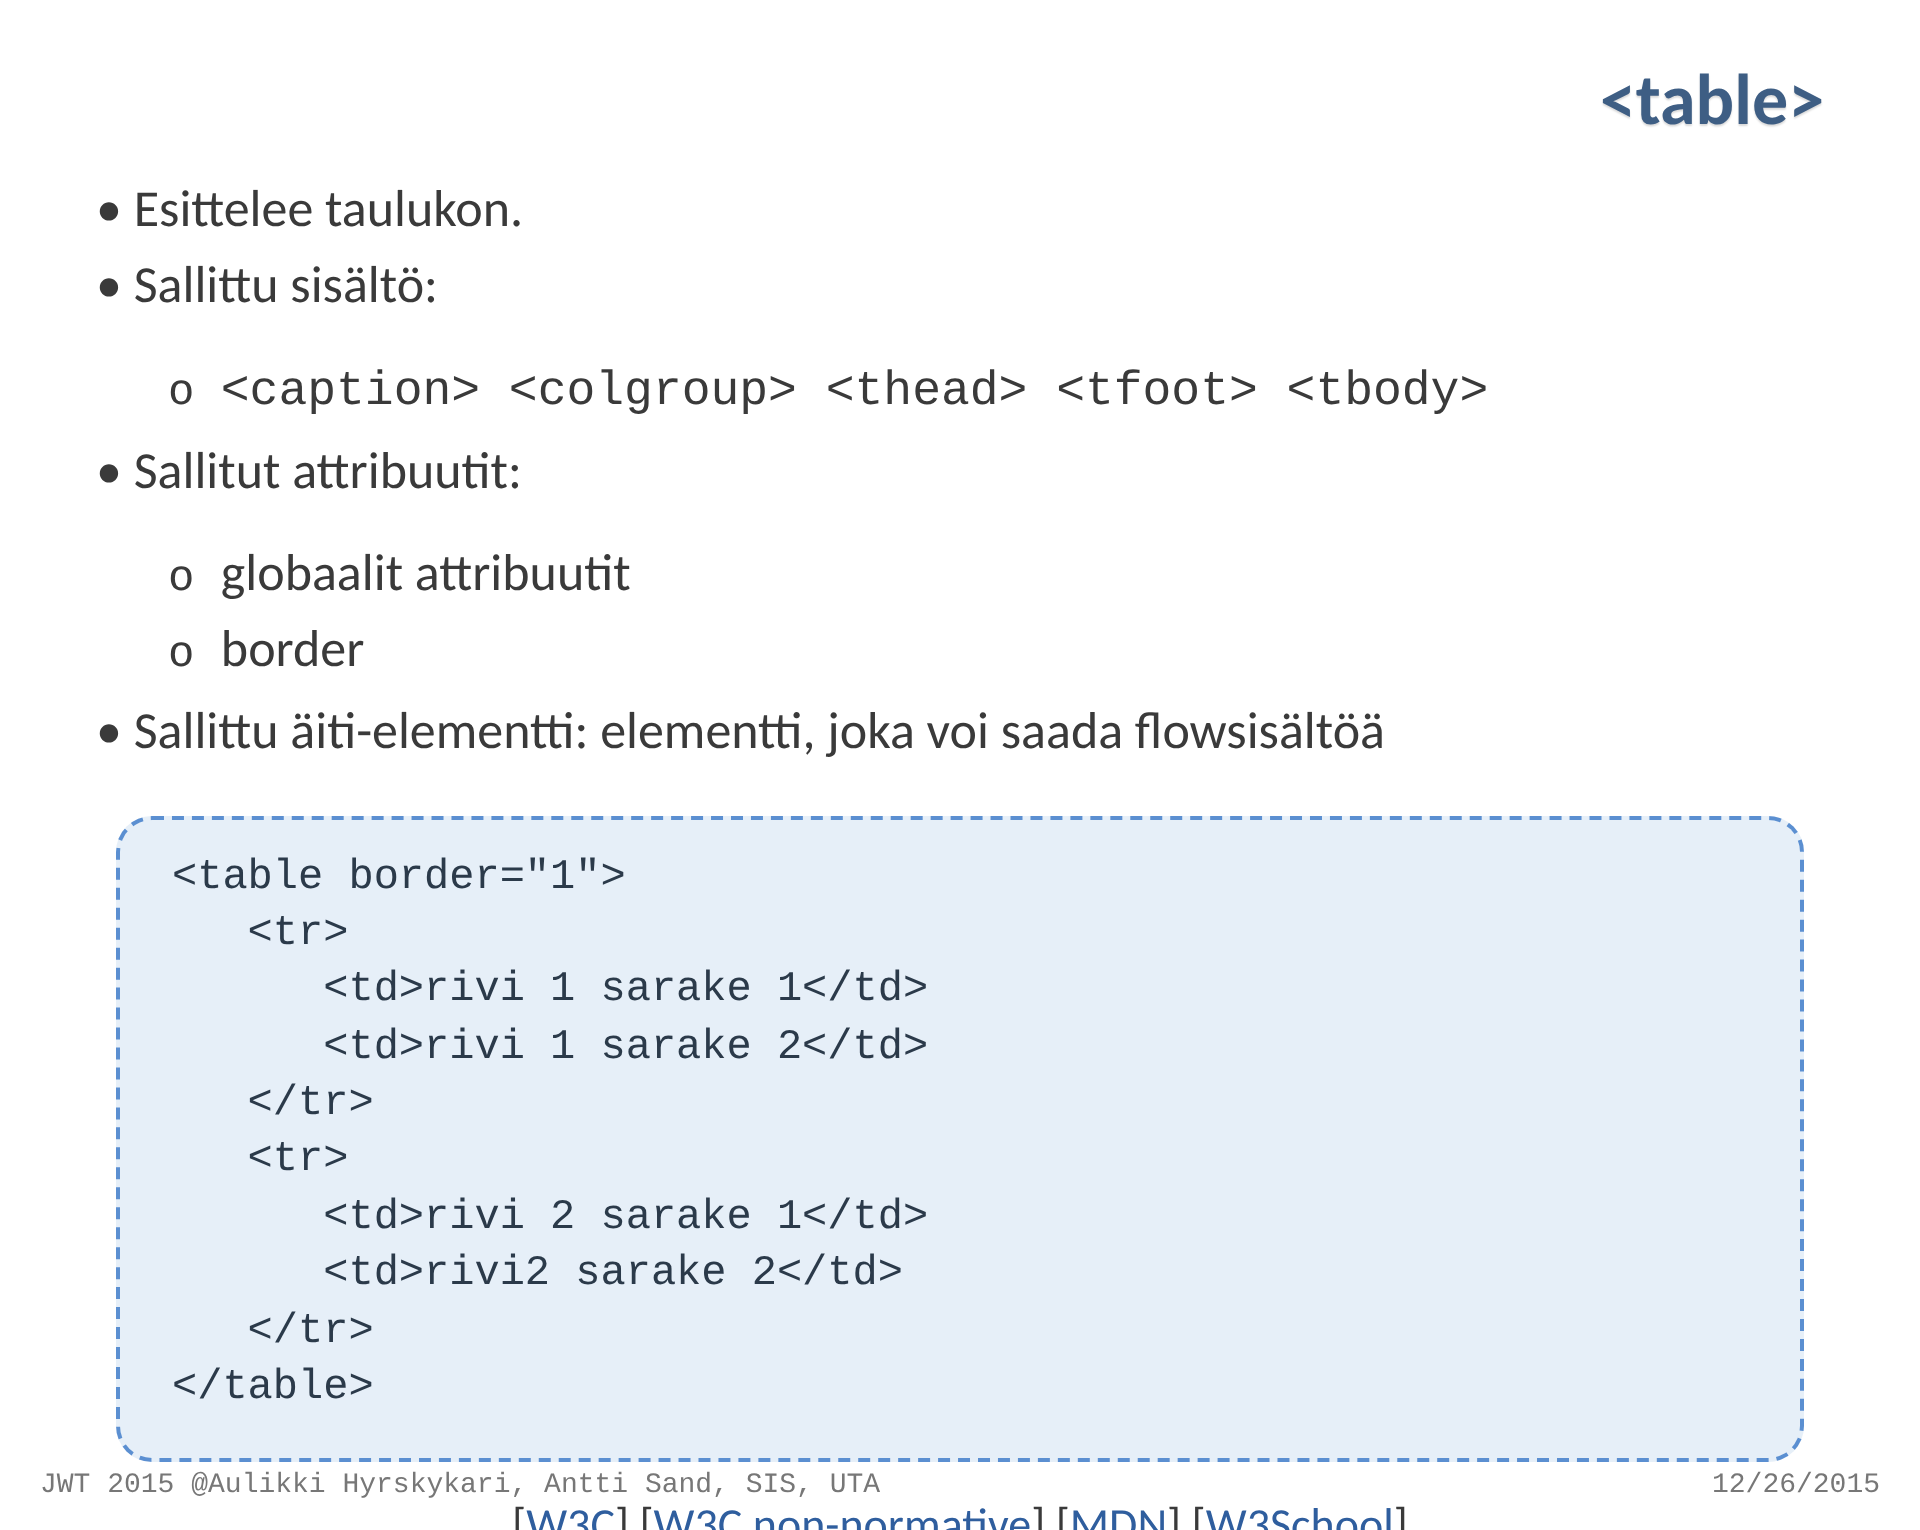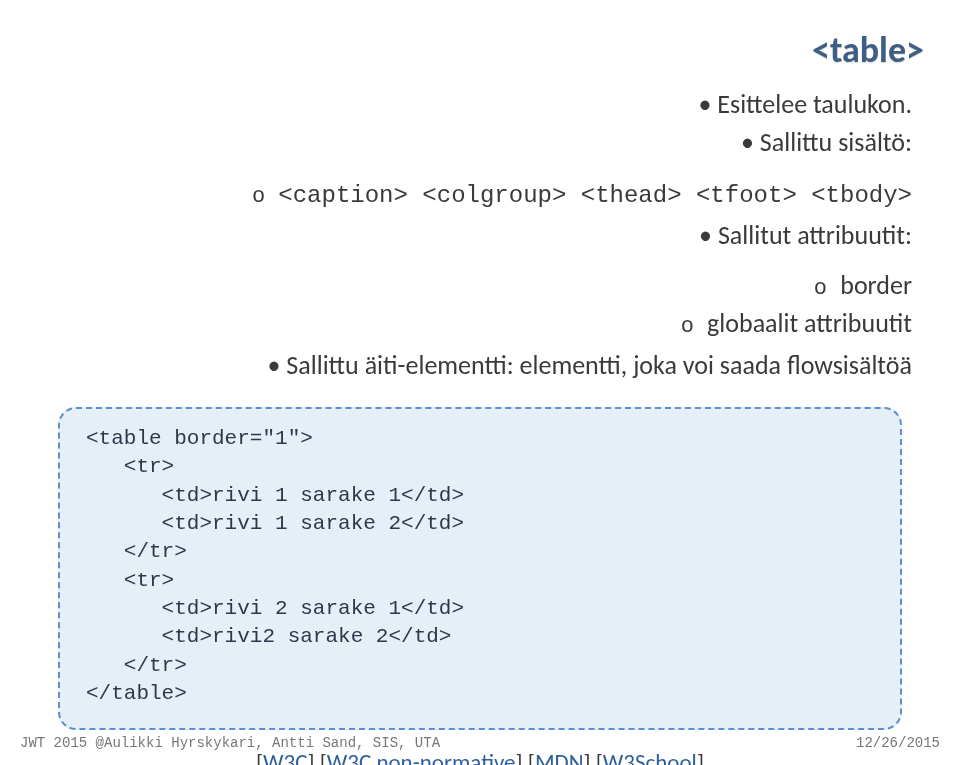--- a/index.html
+++ b/index.html
@@ -14,40 +14,39 @@
   }
   .slide {
     width: 100%;
     height: 100%;
     padding: 38px 48px 0 48px;
     position: relative;
   }
   .title-tag {
     position: absolute;
     top: 28px;
-    right: 36px;
+    right: 48px;
     font-size: 36px;
     font-weight: bold;
     color: #3e5e84;
     text-shadow: 0 1px 1px rgba(0,0,0,0.15);
     font-family: "Calibri", sans-serif;
   }
   .content {
     padding-top: 48px;
   }
   ul.top {
     list-style: none;
     padding-left: 0;
   }
   ul.top > li {
     font-size: 26px;
     line-height: 1.4;
     color: #3a3a3a;
     margin-bottom: 2px;
-    text-align: right;
   }
   .bullet-dot::before {
     content: "• ";
     color: #3a3a3a;
   }
   ul.sub {
     list-style: none;
     padding-left: 36px;
     margin-top: 14px;
     margin-bottom: 4px;
@@ -121,24 +120,24 @@
         <ul class="sub">
           <li class="sub-o">
             <span class="mono">&lt;caption&gt; &lt;colgroup&gt; &lt;thead&gt; &lt;tfoot&gt; &lt;tbody&gt;</span>
           </li>
         </ul>
       </li>
       <li class="bullet-dot">
         <span>Sallitut attribuutit:</span>
         <ul class="sub">
           <li class="sub-o">
-            <span>border</span>
+            <span>globaalit attribuutit</span>
           </li>
           <li class="sub-o">
-            <span>globaalit attribuutit</span>
+            <span>border</span>
           </li>
         </ul>
       </li>
       <li class="bullet-dot">
         <span>Sallittu äiti-elementti: elementti, joka voi saada flowsisältöä</span>
       </li>
     </ul>
 
     <div class="codebox">
       <pre>&lt;table border="1"&gt;

